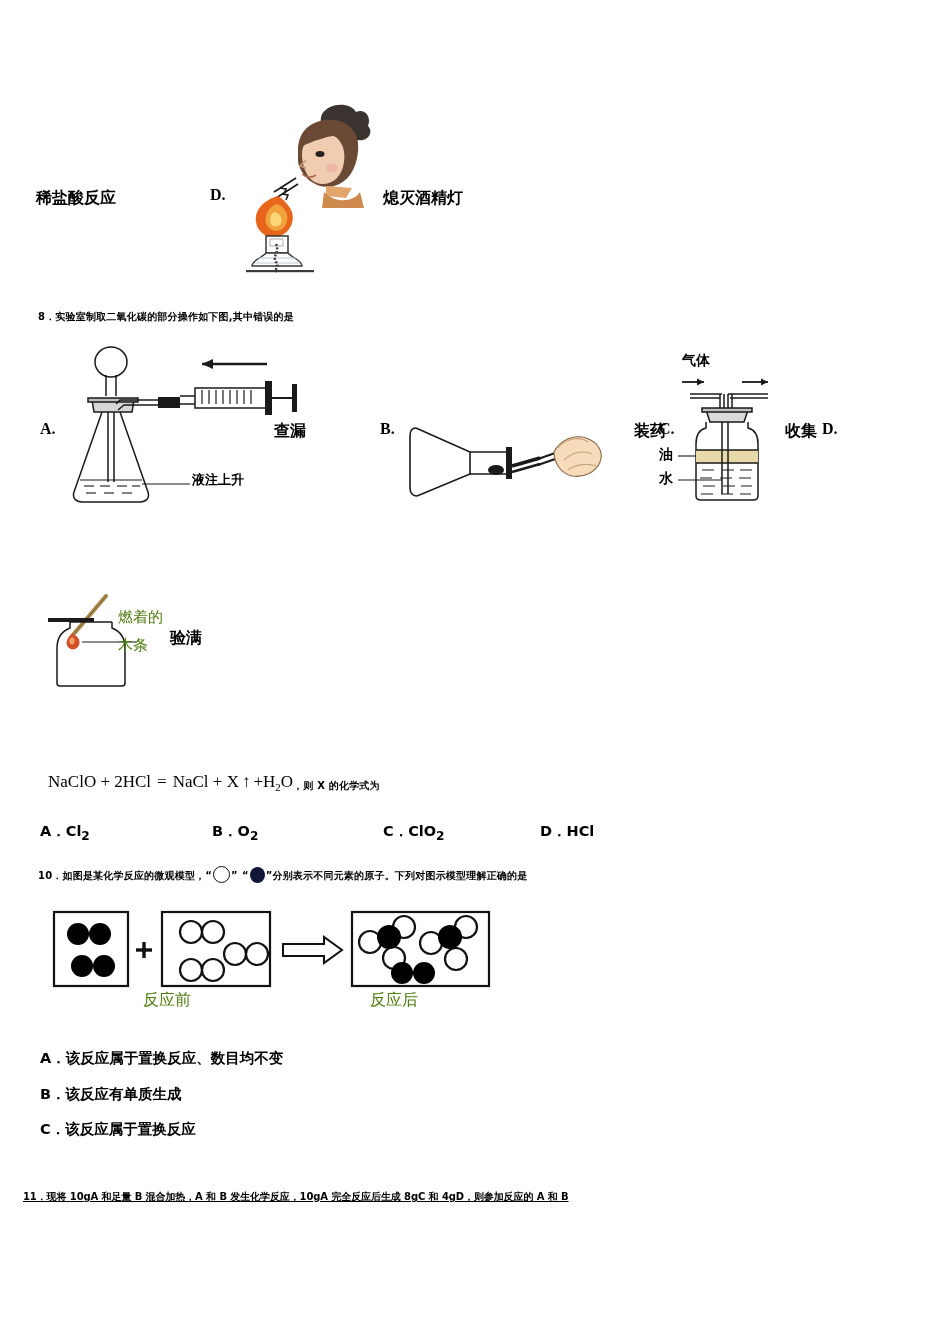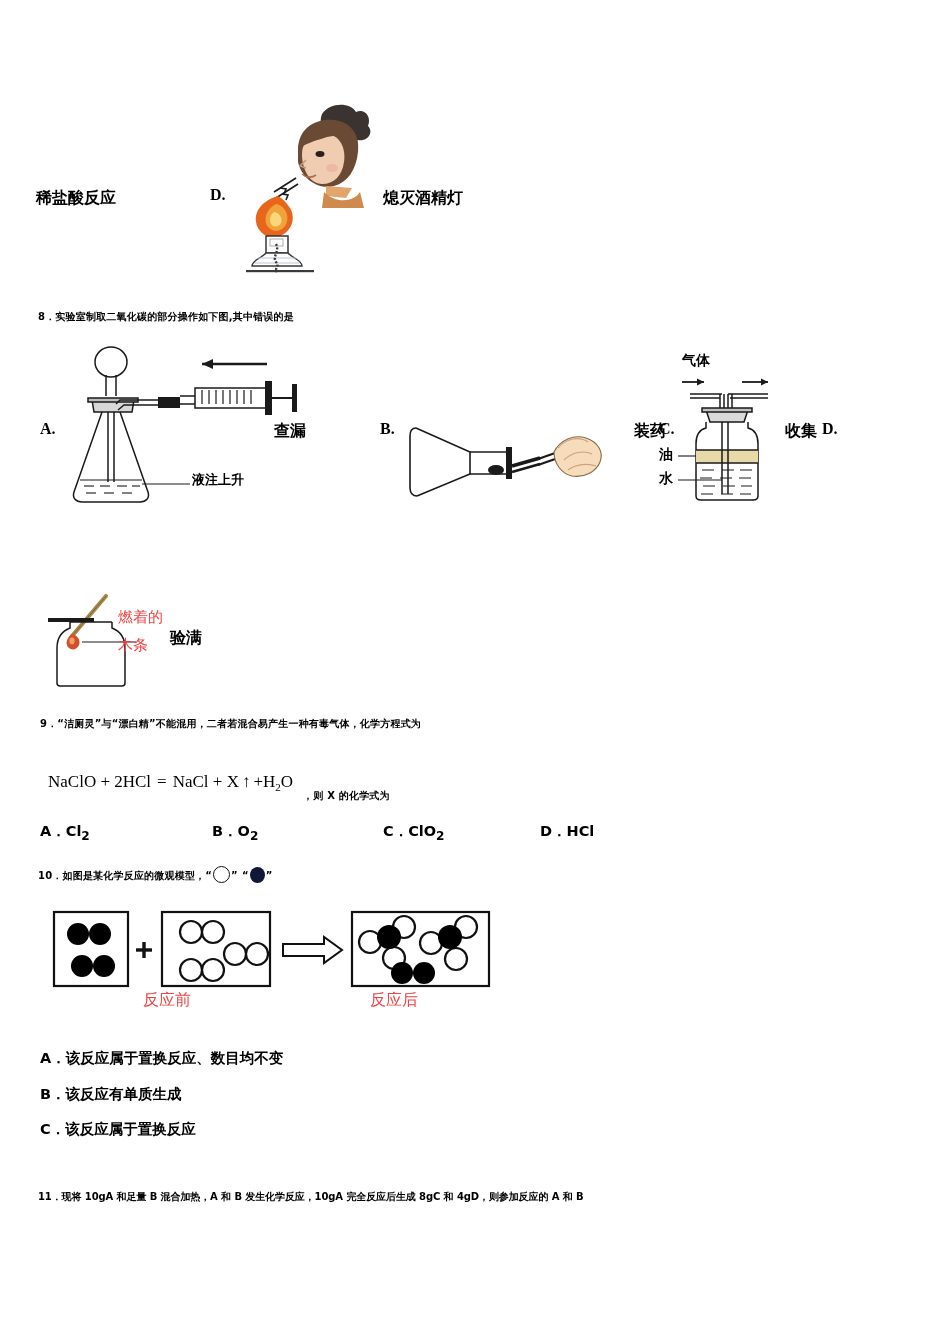--- a/index.html
+++ b/index.html
@@ -45,21 +45,21 @@
     font-size: 16px;
   }
   .eq {
     font-family: "Liberation Serif", "DejaVu Serif", serif;
     font-size: 17px;
     white-space: nowrap;
   }
   .handlabel {
     font-family: "DejaVu Sans", "Liberation Sans", sans-serif;
     font-size: 15px;
-    color: #ef4444;
+    color: #4d7c0f;
   }
   svg { display: block; overflow: visible; }
 </style>
 </head>
 <body>
 
 <div class="page">
 
   <div class="abs lbl" style="left:36px; top:188px;">稀盐酸反应</div>
 
@@ -296,48 +296,48 @@
         <path d="M36 52 L90 52" stroke-width="1.1"></path>
       </g>
     </svg>
   </div>
 
   <div class="abs handlabel" style="left:118px; top:608px;">燃着的</div>
   <div class="abs handlabel" style="left:118px; top:636px;">木条</div>
 
   <div class="abs lbl" style="left:170px; top:628px;text-align:right;">验满</div>
 
-  <div class="abs qtext" style="left:40px; top:717px;">9．“洁厕灵”与“漂白精”不能混用，二者若混合易产生一种有毒气体，化学方程式为</div>
 
   <div class="abs" style="left:48px; top:772px; display:flex; align-items:baseline;">
     <span class="eq">NaClO + 2HCl</span>
     <span class="eq" style="margin:0 6px;">=</span>
     <span class="eq">NaCl + X</span>
     <span class="eq" style="margin:0 3px;">↑</span>
     <span class="eq">+H</span>
     <span class="eq" style="font-size:11px; position:relative; top:4px;">2</span>
     <span class="eq">O</span>
-    <span class="qtext" style="margin-left:10px; position:relative; top:12px;">，则 X 的化学式为</span>
+    <span class="qtext" style="position:relative; top:2px;">，则 X 的化学式为</span>
   </div>
 
   <div class="abs" style="left:40px; top:822px; width:600px;">
     <span class="abs optline" style="left:0px; top:0px;"><span>A．</span><span>Cl</span><sub>2</sub></span>
     <span class="abs optline" style="left:172px; top:0px;"><span>B．</span><span>O</span><sub>2</sub></span>
     <span class="abs optline" style="left:343px; top:0px;"><span>C．</span><span>ClO</span><sub>2</sub></span>
     <span class="abs optline" style="left:500px; top:0px;"><span>D．</span><span>HCl</span><sub></sub></span>
   </div>
 
   <div class="abs" style="left:38px; top:867px; display:flex; align-items:center; white-space:nowrap;">
     <span class="qtext">10．如图是某化学反应的微观模型，</span>
     <span class="qtext">“</span>
     <span style="display:inline-block; width:15px; height:15px; border:1.6px solid #111; border-radius:50%; margin:0 1px; position:relative; top:-1px;"></span>
     <span class="qtext">”</span>
     <span class="qtext" style="margin-left:4px;">“</span>
     <span style="display:inline-block; width:15px; height:16px; background:#12173a; border-radius:50%; margin:0 1px; position:relative; top:-1px;"></span>
     <span class="qtext">”</span>
+    <span class="qtext">分别表示不同元素的原子。下列对图示模型理解正确的是</span>
   </div>
 
   <div class="abs" style="left:52px; top:910px; width:440px; height:80px;">
     <svg width="440" height="80" viewBox="0 0 440 80">
 
       <rect x="2" y="2" width="74" height="74" fill="#ffffff" stroke="#111" stroke-width="2.2"></rect>
       <g fill="#000000">
         <circle cx="26" cy="24" r="11"></circle>
         <circle cx="48" cy="24" r="11"></circle>
         <circle cx="30" cy="56" r="11"></circle>
@@ -393,15 +393,15 @@
   <div class="abs optline" style="left:40px; top:1049px;">
     <span>A．</span><span>该反应属于置换反应、数目均不变</span>
   </div>
   <div class="abs optline" style="left:40px; top:1085px;">
     <span>B．</span><span>该反应有单质生成</span>
   </div>
   <div class="abs optline" style="left:40px; top:1120px;">
     <span>C．</span><span>该反应属于置换反应</span>
   </div>
 
-  <div class="abs qtext" style="left:38px; top:1190px; letter-spacing:-0.1px;">11．现将 10gA 和足量 B 混合加热，A 和 B 发生化学反应，10gA 完全反应后生成 8gC 和 4gD，则参加反应的 A 和 B</div>
+  <div class="abs qtext" style="left:23px; top:1190px; letter-spacing:-0.1px;text-decoration:underline;">11．现将 10gA 和足量 B 混合加热，A 和 B 发生化学反应，10gA 完全反应后生成 8gC 和 4gD，则参加反应的 A 和 B</div>
 
 </div>
 
 </body></html>

